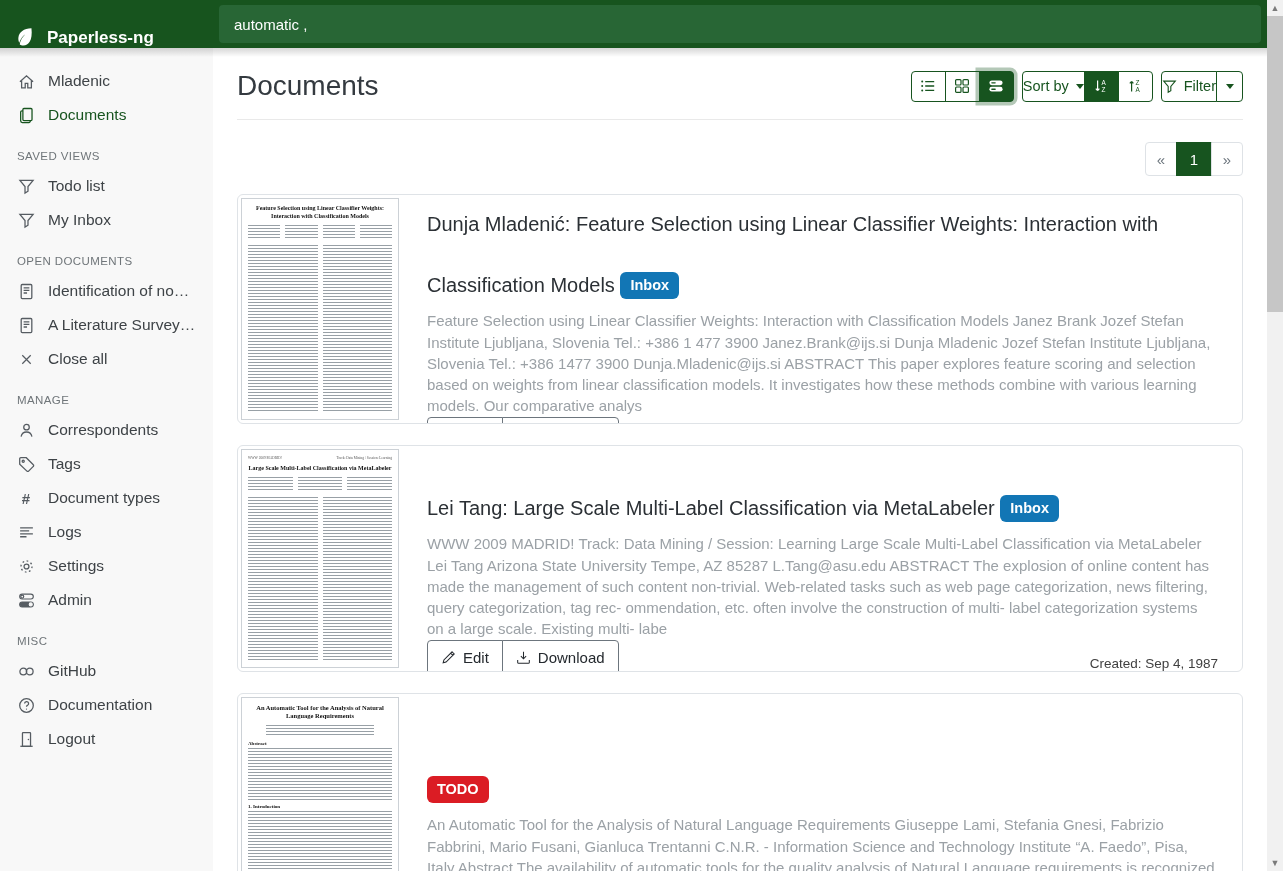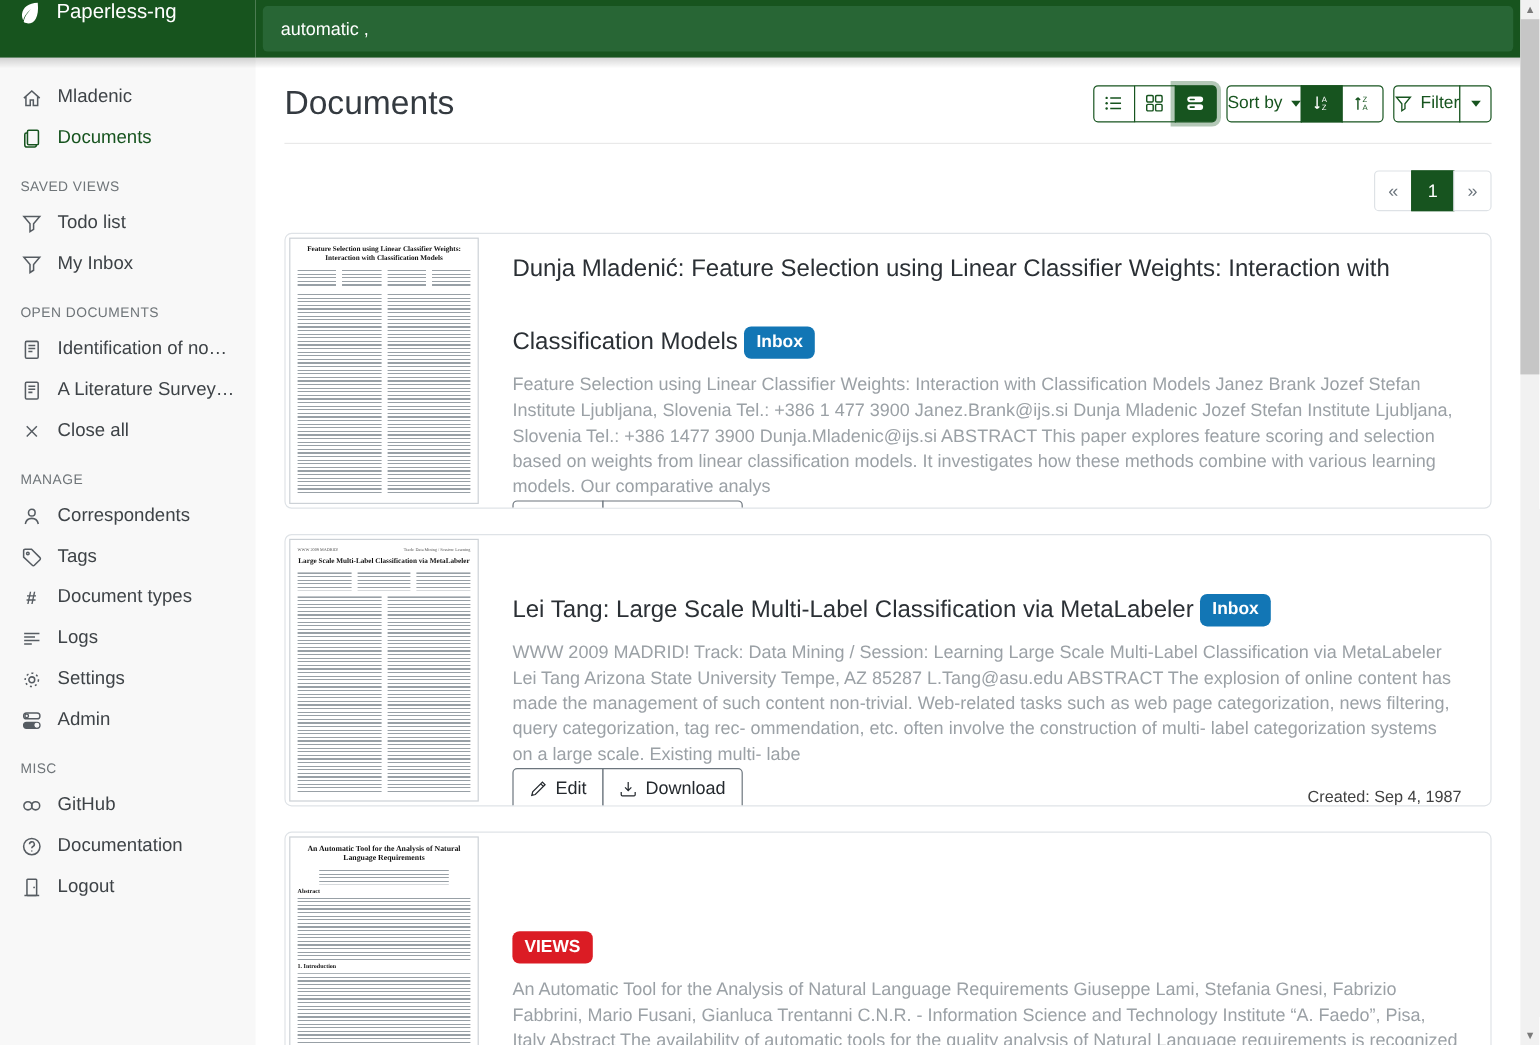--- a/index.html
+++ b/index.html
@@ -1,21 +1,21 @@
 <!DOCTYPE html>
 <html><head>
 <meta charset="utf-8">
 <style>
   * { margin:0; padding:0; box-sizing:border-box; }
   html,body { width:1283px; height:871px; overflow:hidden; font-family:"Liberation Sans", sans-serif; background:#fff; }
   body { position:relative; }
 
   
   .sidebar { position:absolute; left:0; top:0; width:213px; height:100%; background:#f8f8f8; z-index:2; }
-  .brand { height:48px; background:#17541e; color:#fff; display:flex; align-items:flex-start; gap:11px; padding:0 14px; font-size:17px; }
+  .brand { height:48px; background:#17541e; color:#fff; display:flex; align-items:flex-end; gap:11px; padding:0 14px; font-size:17px;font-weight:bold; }
   .brand svg { flex:none; }
   .sidenav { padding-top:16px; }
   .side-item { display:flex; align-items:center; gap:13px; padding:8px 17px; font-size:15.5px; color:#3e4347; cursor:pointer; }
   .side-item .ic { width:18px; height:18px; flex:none; display:flex; align-items:center; justify-content:center; color:#565c62; }
   .side-item svg { stroke:#565c62; }
   .side-item.active { color:#17541f; }
   .side-item.active svg { stroke:#17541f; }
   .hash-glyph { font-size:15px; color:#565c62; font-weight:bold; }
   .section-label { padding:18px 17px 7px; font-size:11.5px; letter-spacing:.4px; color:#6f7579; }
   .trunc { white-space:nowrap; overflow:hidden; text-overflow:ellipsis; }
@@ -416,21 +416,21 @@
         <div class="thumb">
           <div class="tt" style="font-size:6.5px">An Automatic Tool for the Analysis of Natural Language Requirements</div>
           <div class="t3-authors tlines"></div>
           <div class="tlabel">Abstract</div>
           <div class="t3-block tlines" style="height:52px"></div>
           <div class="tlabel">1.    Introduction</div>
           <div class="t3-block tlines" style="flex:1"></div>
         </div>
       </div>
       <div class="card-body">
-        <div class="card-title"><br><span class="badge todo" style="top:3px">VIEWS</span></div>
+        <div class="card-title"><br><span class="badge todo" style="top:3px">TODO</span></div>
         <div class="excerpt" style="margin-top:14px">An Automatic Tool for the Analysis of Natural Language Requirements Giuseppe Lami, Stefania Gnesi, Fabrizio Fabbrini, Mario Fusani, Gianluca Trentanni C.N.R. - Information Science and Technology Institute “A. Faedo”, Pisa, Italy Abstract The availability of automatic tools for the quality analysis of Natural Language requirements is recognized as a key factor for achieving software quality. Unfortunately, the state of the art and practice witnesses a lack of tools and techniques for the Natur</div>
 
       </div>
     </div>
 
   </div>
 </div>
 
 <div class="scrollbar">
   <div class="sb-arrow up">▲</div>

